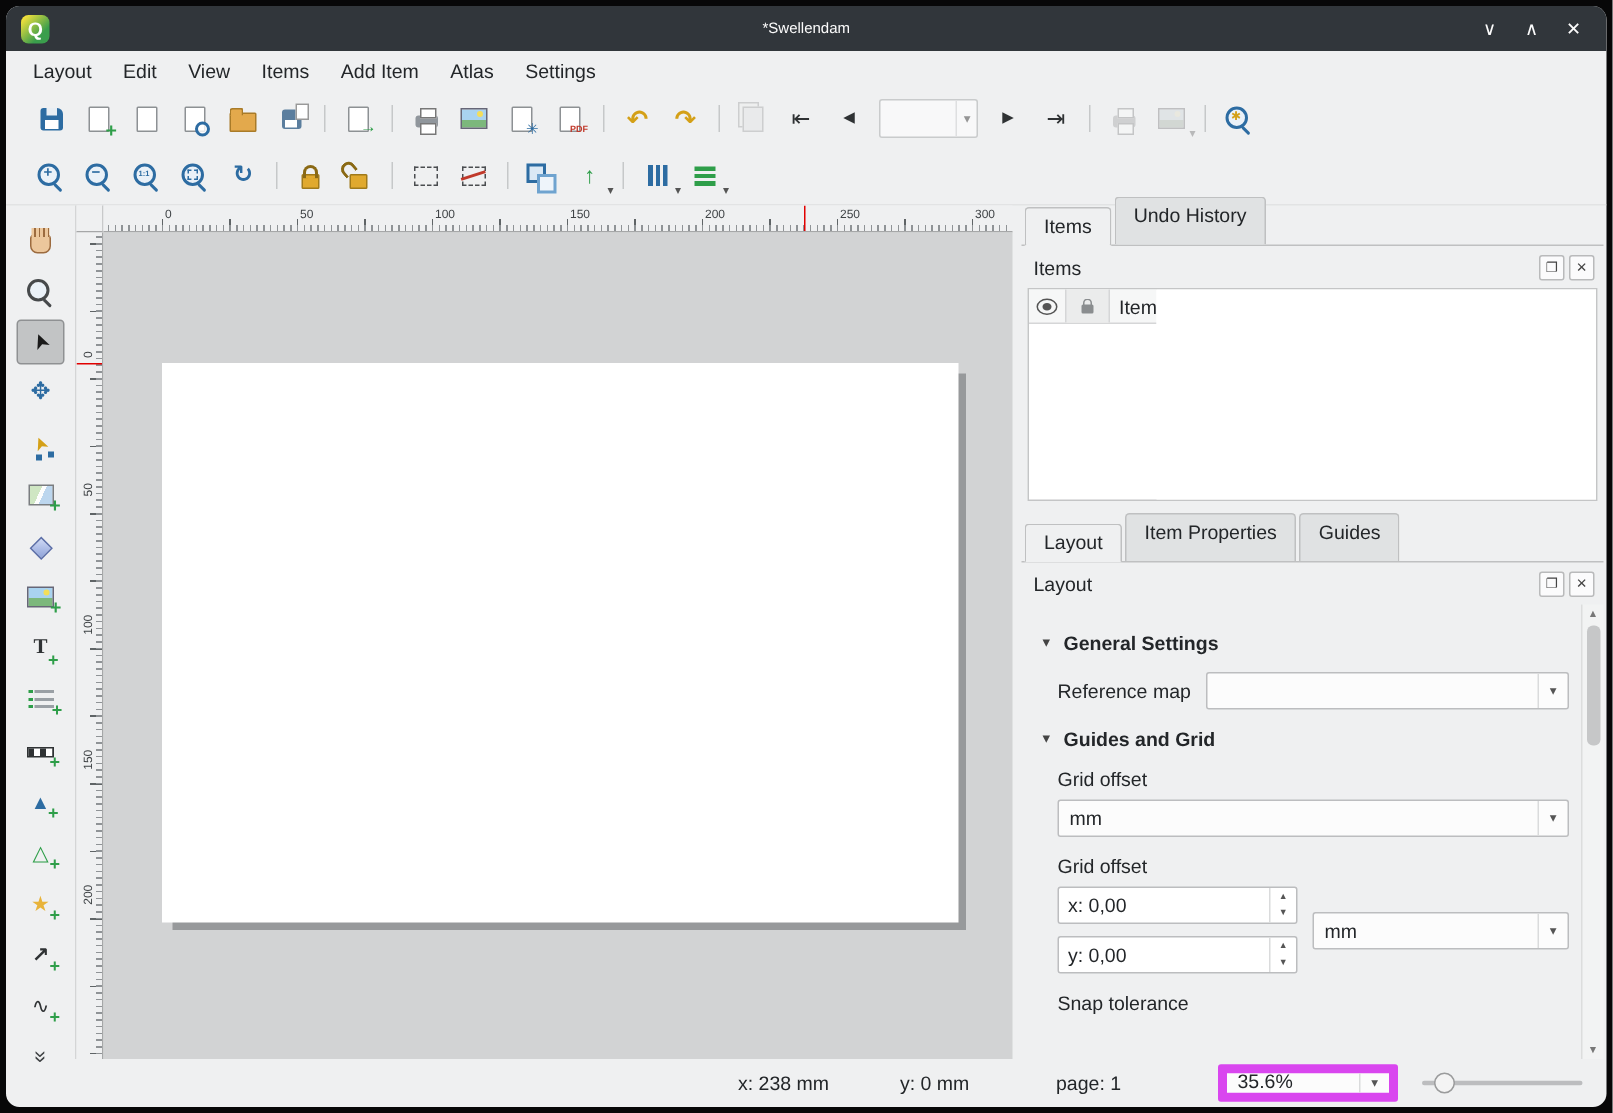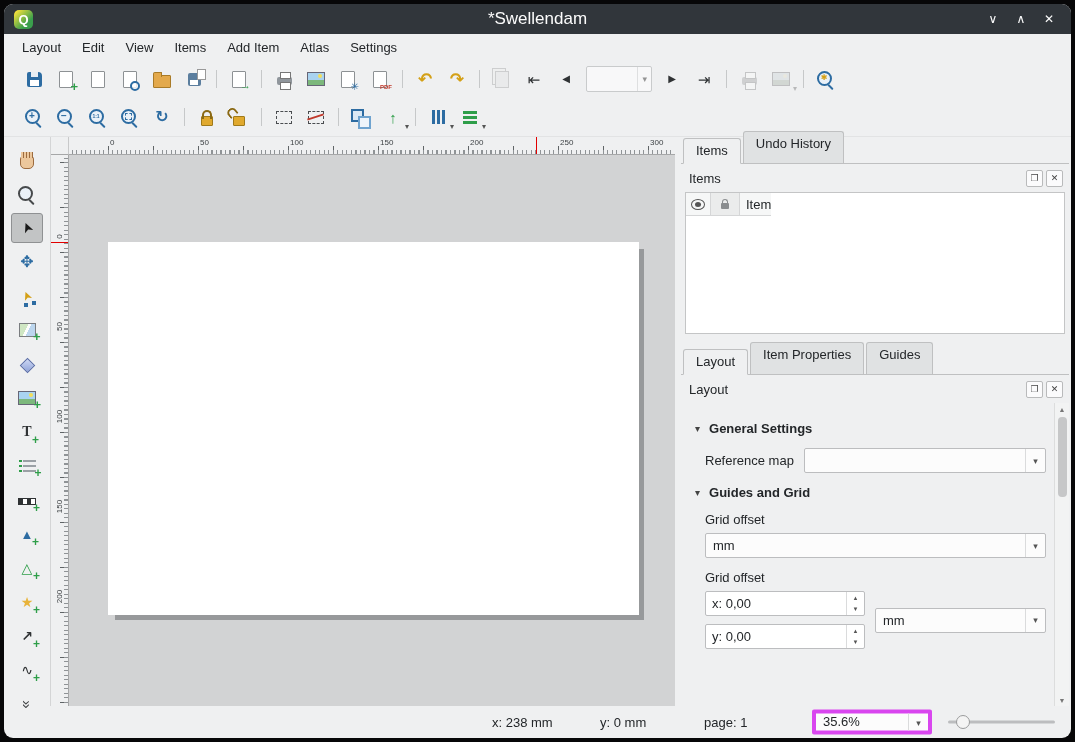--- a/index.html
+++ b/index.html
@@ -2,21 +2,21 @@
 <html><head>
 <meta charset="utf-8">
 <style>
   html,body{margin:0;padding:0}
   body{width:1075px;height:742px;background:#070708;font-family:"Liberation Sans","DejaVu Sans",sans-serif;font-size:13px;color:#232629;position:relative;overflow:hidden}
   #window{position:absolute;inset:4px;background:#eff0f1;border-radius:9px;overflow:hidden;display:flex;flex-direction:column}
 
   
   .titlebar{height:30px;background:#31363b;display:flex;align-items:center;position:relative;color:#fcfcfc;flex:0 0 auto}
   .qgis-logo{width:19px;height:19px;margin-left:10px;border-radius:5px;background:linear-gradient(135deg,#f3e03c 10%,#3a9e4c 70%);display:grid;place-items:center;color:#fff;font-weight:bold;font-size:13px}
-  .win-title{position:absolute;left:50%;transform:translateX(-50%);font-size:17px;color:#fcfcfc}
+  .win-title{position:absolute;left:50%;transform:translateX(-50%);font-size:10px;color:#fcfcfc}
   .winbtns{margin-left:auto;display:flex;gap:8px;margin-right:12px}
   .winbtn{width:20px;height:20px;display:grid;place-items:center;font-size:12px;color:#fcfcfc}
 
   
   .menubar{height:26px;display:flex;align-items:center;padding-left:8px;gap:1px;flex:0 0 auto}
   .menu-item{padding:3px 10px;border-radius:3px}
 
   
   .toolbar{height:38px;display:flex;align-items:center;padding-left:14px;flex:0 0 auto}
   .tbtn{min-width:28px;height:28px;display:flex;align-items:center;justify-content:center;border-radius:3px;position:relative;flex:0 0 auto;padding:0 2px}
@@ -176,21 +176,21 @@
   .spin input{border:none;outline:none;flex:1;min-width:0;padding-left:6px;font:inherit;color:#232629;background:transparent}
   .spin .arrows{width:17px;border-left:1px solid #dadbdc;display:flex;flex-direction:column}
   .spin .sa{flex:1;display:grid;place-items:center;font-size:6px;color:#555}
   .go-grid{display:flex;margin:0 0 8px 12px;gap:10px;align-items:center}
   .go-col{display:flex;flex-direction:column;gap:8px}
 
   
   .statusbar{height:32px;position:relative;flex:0 0 auto}
   .sb-text{position:absolute;top:50%;transform:translateY(-50%);white-space:nowrap}
   .sb-x{left:488px}.sb-y{left:596px}.sb-page{left:700px}
-  .sb-zoom{position:absolute;left:808px;top:50%;transform:translateY(-50%);width:120px;height:25px;background:#fcfcfc;border:4px solid #d946ef;border-radius:2px;display:flex;align-items:flex-start;box-sizing:border-box}
+  .sb-zoom{position:absolute;left:808px;top:50%;transform:translateY(-50%);width:120px;height:25px;background:#fcfcfc;border:6px solid #d946ef;border-radius:2px;display:flex;align-items:flex-end;box-sizing:border-box}
   .sb-zoom .zval{padding-left:7px;flex:1}
   .sb-zoom .cbtn{width:19px;height:100%;border-left:1px solid #dadbdc;display:grid;place-items:center;font-size:9px;color:#555}
   .sb-slider{position:absolute;left:944px;right:16px;top:50%;height:14px;transform:translateY(-50%)}
   .sb-slider .track{position:absolute;left:0;right:0;top:50%;height:3px;background:#bcbdbf;border-radius:2px;transform:translateY(-50%)}
   .sb-slider .handle{position:absolute;left:8px;top:50%;transform:translateY(-50%);width:12px;height:12px;border-radius:50%;background:#f4f4f4;border:1px solid #9a9b9c}
 </style>
 </head>
 <body>
 
 <div id="window">
@@ -615,20 +615,21 @@
                     <span class="sa">▼</span>
                   </span>
                 </div>
               </div>
               <div class="combo">
                 <span>mm</span>
                 <span class="cbtn">▾</span>
               </div>
             </div>
 
+            <div class="sub-label">Snap tolerance</div>
 
           </div>
 
           <div class="vscroll">
             <span class="vs-btn">▲</span>
             <span class="vs-thumb"></span>
             <span class="vs-track"></span>
             <span class="vs-btn">▼</span>
           </div>
         </div>

